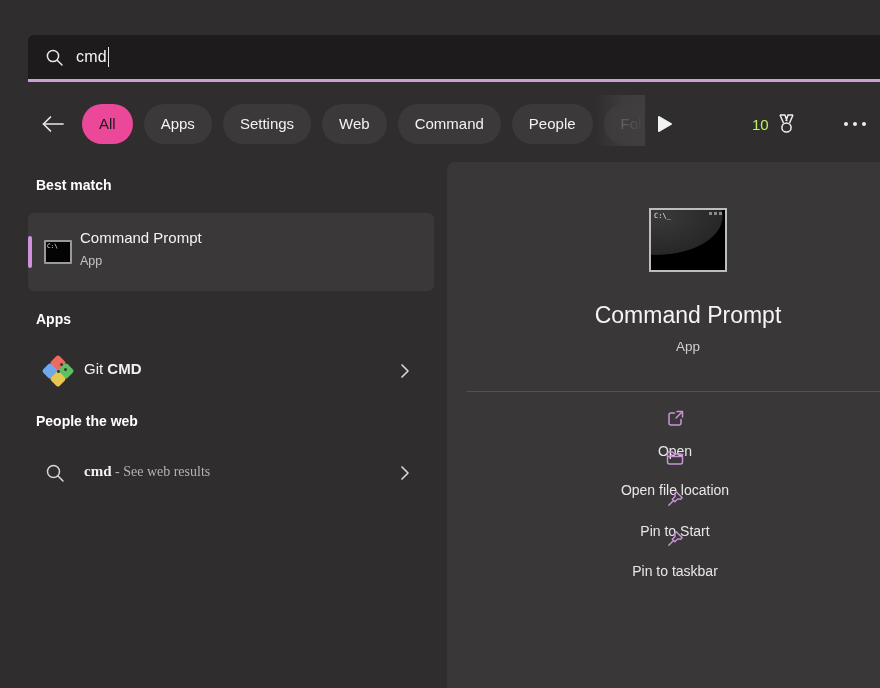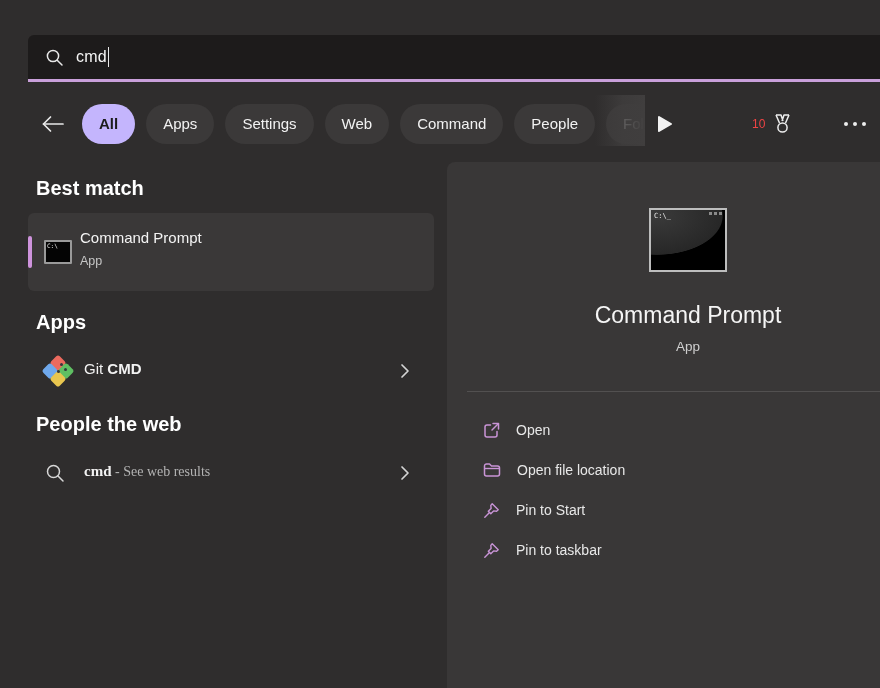--- a/index.html
+++ b/index.html
@@ -37,39 +37,39 @@
   }
   .pills-clip {
     position:absolute; left:82px; top:0; width:563px; height:40px;
     overflow:hidden; display:flex; gap:11px; white-space:nowrap;
   }
   .pill {
     flex:0 0 auto; height:40px; line-height:40px; padding:0 17px;
     background:#3b3939; border-radius:20px;
     font-size:15px; color:#f2f2f2; cursor:pointer;
   }
-  .pill.selected { background:#c4b5fd; color:#1c1c1c;font-weight:bold; }
+  .pill.selected { background:#ec4899; color:#1c1c1c; }
   .tabs-fade {
     position:absolute; left:595px; top:-9px; width:50px; height:51px;
     background:linear-gradient(to right, rgba(64,62,62,0) 0%, rgba(64,62,62,.82) 55%, #403e3e 100%);
     pointer-events:none;
   }
   .play-btn { position:absolute; left:657px; top:11px; cursor:pointer; }
   .rewards {
     position:absolute; left:752px; top:0; height:40px;
     display:flex; align-items:center; gap:7px; cursor:pointer;
   }
-  .rewards-count { font-size:12px; color:#ef4444; }
+  .rewards-count { font-size:15px; color:#bef264; }
   .more-btn {
     position:absolute; left:840px; top:0; height:40px; width:30px;
     display:flex; align-items:center; justify-content:center; cursor:pointer;
   }
 
   
-  .section-header { position:absolute; left:36px; font-size:20px; font-weight:700; color:#ffffff; }
+  .section-header { position:absolute; left:36px; font-size:14px; font-weight:700; color:#ffffff; }
   .h-best  { top:177px; }
   .h-apps  { top:311px; }
   .h-web   { top:413px; }
 
   .best-match-item {
     position:absolute; left:28px; top:213px; width:406px; height:78px;
     background:#3a3838; border-radius:6px; cursor:pointer;
   }
   .accent-bar {
     position:absolute; left:0; top:23px; width:4px; height:32px;
@@ -133,21 +133,21 @@
     font-size:23px; font-weight:400; color:#f5f5f5;
   }
   .preview-sub {
     position:absolute; left:0; top:177px; width:482px; text-align:center;
     font-size:13.5px; color:#cfcfcf;
   }
   .divider { position:absolute; left:20px; top:229px; width:413px; height:1px; background:#525050; }
   .actions { position:absolute; left:20px; top:248px; width:400px; }
   .action-row {
     height:40px; display:flex; align-items:center; gap:16px;
-    padding-left:16px; border-radius:4px; cursor:pointer;
+    padding-left:16px; border-radius:4px; cursor:pointer;flex-direction:column;
   }
   .action-row svg { flex:0 0 auto; }
   .action-label { font-size:14px; color:#e8e8e8; }
 </style>
 </head>
 <body>
 
 <div class="screen">
 
   <div class="search-bar">

